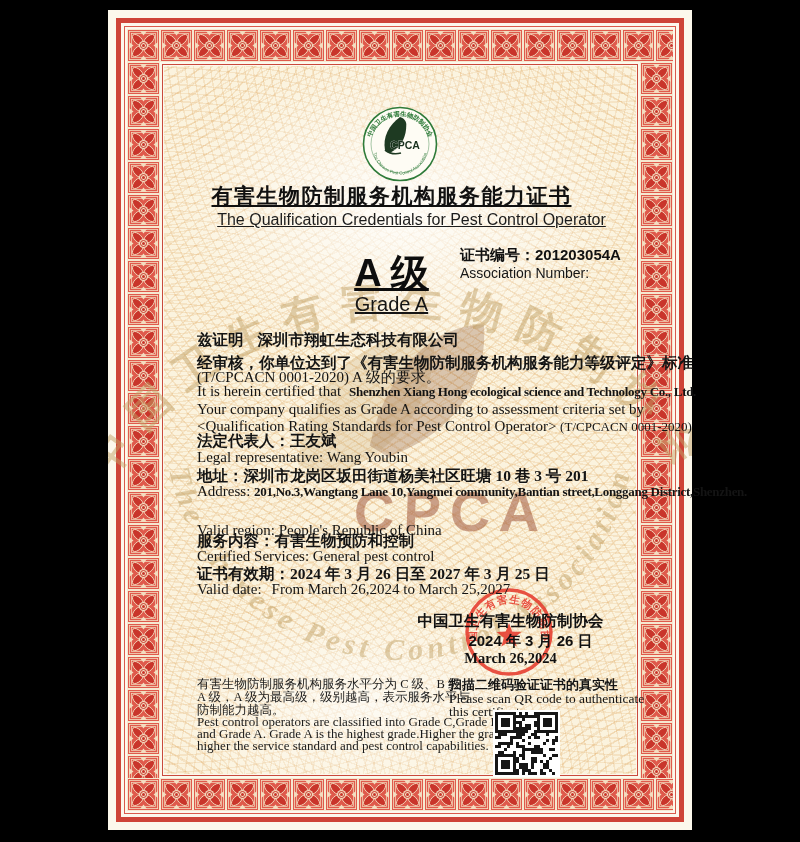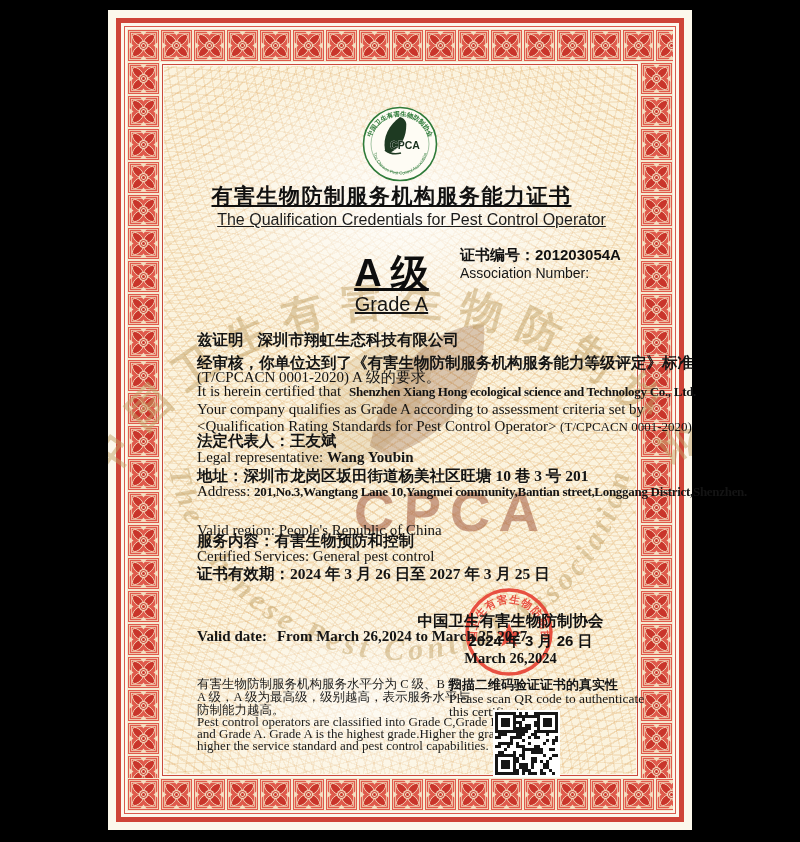--- a/index.html
+++ b/index.html
@@ -43,21 +43,21 @@
   .title-en{top:201px;font:500 16px "Liberation Sans",sans-serif;color:#1c1c1c;z-index:6;padding-left:40px;}
   .certno1{left:352px;top:236px;font:bold 15px "Liberation Sans",sans-serif;color:#111;z-index:6;}
   .certno2{left:352px;top:255px;font:14px "Liberation Sans",sans-serif;color:#161616;z-index:6;}
   .grade-cn{top:238px;font:bold 38px "Liberation Sans",sans-serif;color:#0d0d0d;z-index:6;}
   .grade-en{top:283px;font:500 20px "Liberation Sans",sans-serif;color:#151515;z-index:6;}
 
   
   .bl{position:absolute;left:89px;width:456px;color:#141414;z-index:6;white-space:nowrap;}
   .cnl{font:bold 15.5px "Liberation Serif",serif;}
   .enl{font:15px "Liberation Serif",serif;}
-  .enb{font-weight:bold;margin-top:47px;}
+  .enb{font-weight:normal;}
   .cond{font:bold 13px "Liberation Serif",serif;letter-spacing:-0.3px;}
   .small-paren{font-size:13px;}
   .gap{display:inline-block;width:14px;}
 
   
   .issuer{left:285px;width:235px;text-align:center;z-index:6;color:#101010;}
   .iss1{top:601px;font:bold 15.5px "Liberation Sans",sans-serif;}
   .iss2{top:622px;font:bold 15px "Liberation Sans",sans-serif;padding-left:20px;}
   .iss3{top:640px;font:bold 14.5px "Liberation Serif",serif;}
   .seal{position:absolute;left:353px;top:574px;z-index:5;}

